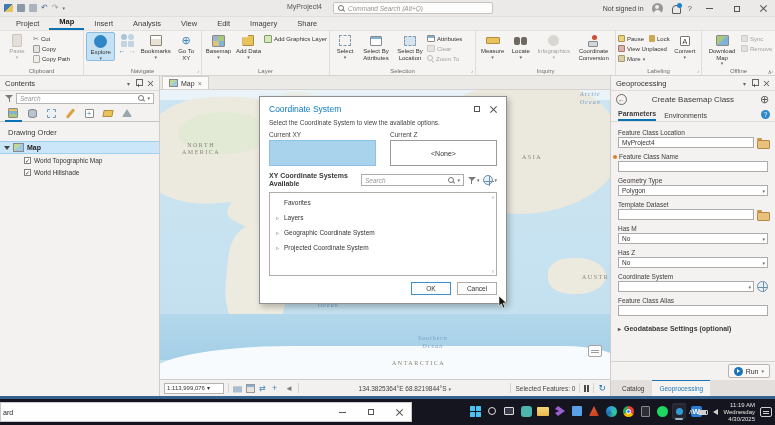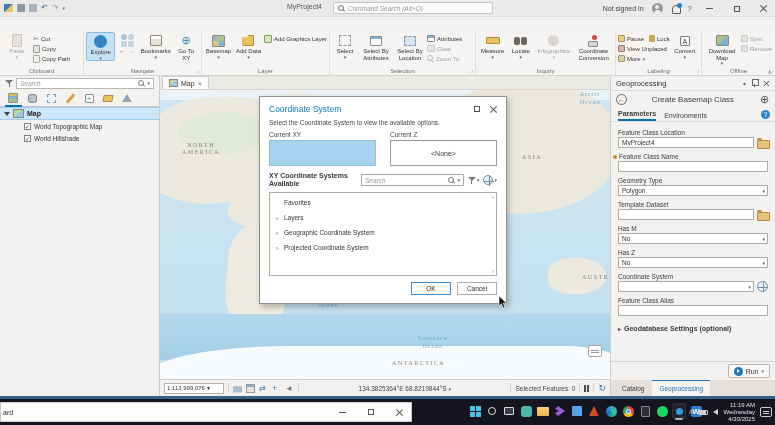--- a/index.html
+++ b/index.html
@@ -205,20 +205,30 @@
         </span>
       <span class="winbtn">
           <span class="restbox"></span>
         </span>
       <span class="winbtn">
           <span class="xicon"></span>
         </span>
     </div>
   </div>
 
+  <div class="tabsrow">
+    <span class="rtab">Project</span>
+    <span class="rtab active">Map</span>
+    <span class="rtab">Insert</span>
+    <span class="rtab">Analysis</span>
+    <span class="rtab">View</span>
+    <span class="rtab">Edit</span>
+    <span class="rtab">Imagery</span>
+    <span class="rtab">Share</span>
+  </div>
 
   <div class="ribbon">
 
     <div class="rgroup" style="width:84px;">
       <div class="rbody">
         <div class="bigbtn dis">
           <span class="ic">
               <span class="sq" style="width:10px;height:13px;background:#cfc9bd;border:1px solid #9a927f;"></span>
             </span>
           <span class="lbl">Paste</span>
@@ -441,20 +451,28 @@
         </div>
       </div>
       <div class="rlabel"><span>Offline</span><span class="launcher">⌟</span></div>
       <span class="collapse">∧</span>
     </div>
   </div>
 
   <div class="main">
 
     <div class="contents panel">
+      <div class="phead">
+        <span class="t">Contents</span>
+        <span class="ic">
+          <span>▾</span>
+          <span class="pin"></span>
+          <span class="xicon" style="transform:scale(.8);"></span>
+        </span>
+      </div>
       <div class="csearch">
         <span class="funnel"></span>
         <div class="sinput">
           <span class="ph">Search</span>
           <span class="mag"></span>
           <span class="car">▾</span>
         </div>
       </div>
       <div class="ctoolbar">
         <span class="ti">
@@ -473,20 +491,21 @@
             <span class="sq" style="width:9px;height:9px;border:1px solid #8a8a8a;background:#fff;font-size:8px;line-height:8px;color:#3d86b8;text-align:center;">+</span>
           </span>
         <span class="ti">
             <span class="sq" style="width:10px;height:7px;background:#e8c25a;border:1px solid #b5893f;transform:skewX(-12deg);"></span>
           </span>
         <span class="ti">
             <span class="sq" style="width:0;height:0;border-left:5px solid transparent;border-right:5px solid transparent;border-bottom:8px solid #9aa6ae;"></span>
           </span>
         <span class="activeline"></span>
       </div>
+      <div class="secttitle">Drawing Order</div>
       <div class="trow sel">
         <span class="expander"></span>
         <span class="mapthumb"></span>
         <span style="font-weight:bold;">Map</span>
       </div>
       <div class="crow">
         <span class="cbox">✓</span>
         <span>World Topographic Map</span>
       </div>
       <div class="crow">

